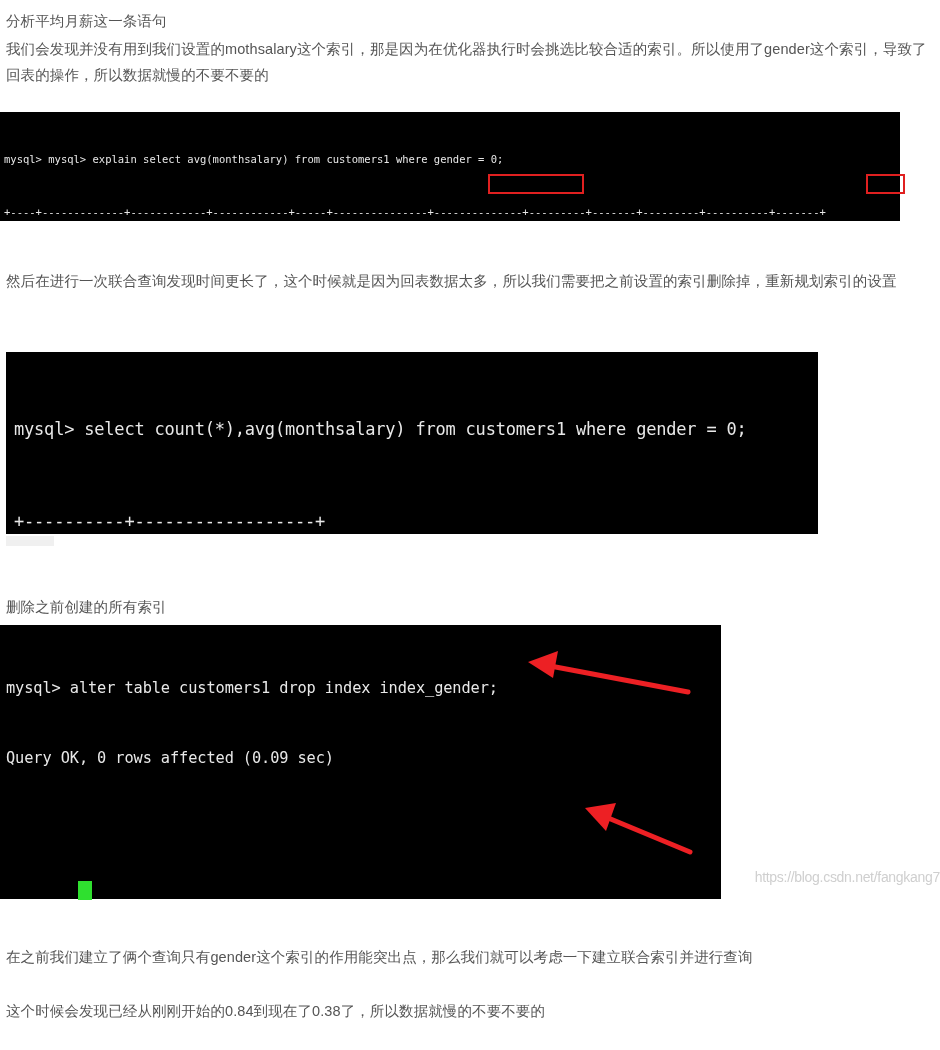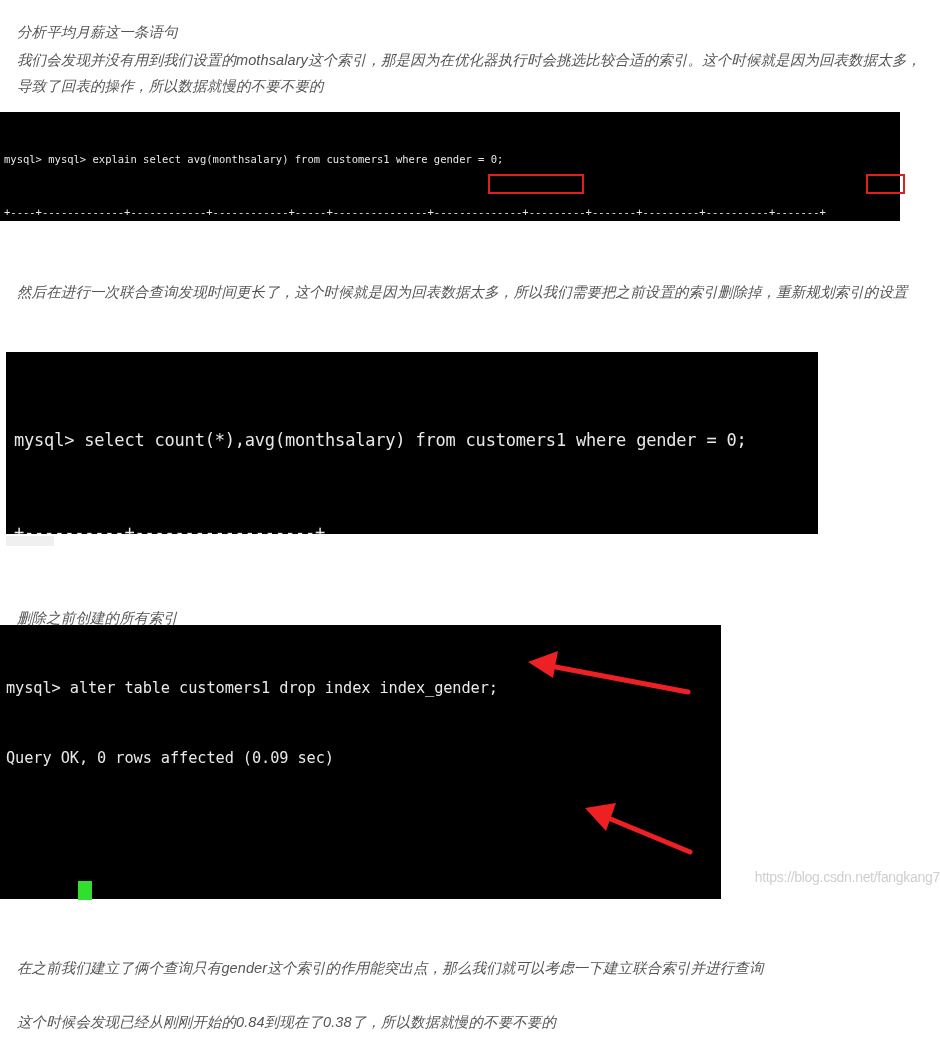--- a/index.html
+++ b/index.html
@@ -20,21 +20,21 @@
   
   .prose {
     position: absolute;
     left: 6px;
     width: 928px;
     font-size: 14.5px;
     line-height: 26px;
     color: #555555;
     letter-spacing: 0.1px;
   }
-  .prose p { margin: 11px; font-style: italic; }
+  .prose p { margin: 0; }
 
   
   .term {
     position: absolute;
     background: #000000;
     color: #e8e8e8;
     font-family: "DejaVu Sans Mono", "Liberation Mono", monospace;
     white-space: pre;
     overflow: hidden;
   }
@@ -48,21 +48,21 @@
     padding: 4px 0 0 4px;
     box-sizing: border-box;
   }
   .term-b {
     left: 6px;
     top: 352px;
     width: 812px;
     height: 182px;
     font-size: 17px;
     line-height: 30.5px;
-    padding: 12px 0 0 8px;
+    padding: 1px 0 0 8px;
     box-sizing: border-box;
     letter-spacing: -0.2px;
   }
   .term-c {
     left: 0px;
     top: 625px;
     width: 721px;
     height: 274px;
     font-size: 15.3px;
     line-height: 23.2px;
@@ -121,21 +121,21 @@
     background: #f0f0f0;
   }
 </style>
 </head>
 <body>
 
 <div class="prose" style="top:8px;">
   <p>分析平均月薪这一条语句</p>
 </div>
 <div class="prose" style="top:36px;">
-  <p>我们会发现并没有用到我们设置的mothsalary这个索引，那是因为在优化器执行时会挑选比较合适的索引。这个时候就是因为回表数据太多，导致了回表的操作，所以数据就慢的不要不要的</p>
+  <p>我们会发现并没有用到我们设置的mothsalary这个索引，那是因为在优化器执行时会挑选比较合适的索引。所以使用了gender这个索引，导致了回表的操作，所以数据就慢的不要不要的</p>
 </div>
 
 <div class="term term-a">
   <span class="line">mysql&gt; mysql&gt; explain select avg(monthsalary) from customers1 where gender = 0;</span>
   <span class="line">+----+-------------+------------+------------+-----+---------------+--------------+---------+-------+---------+----------+-------+</span>
   
   
   
   
   

